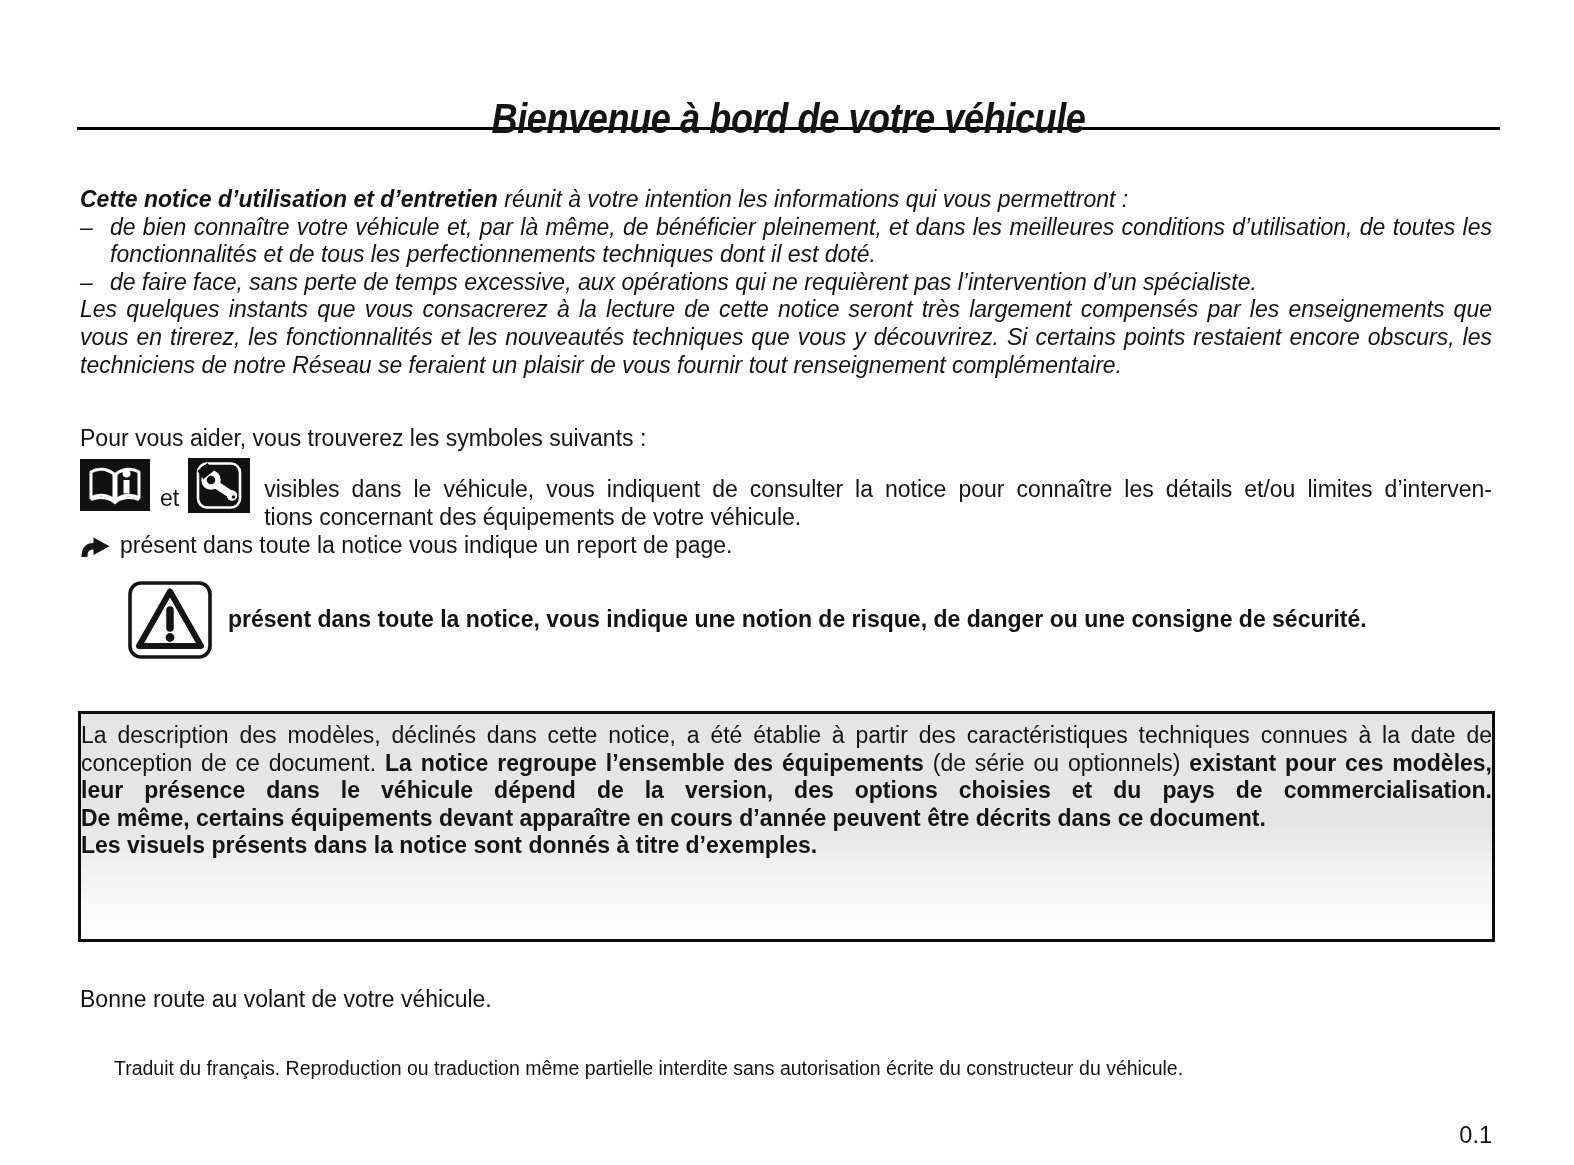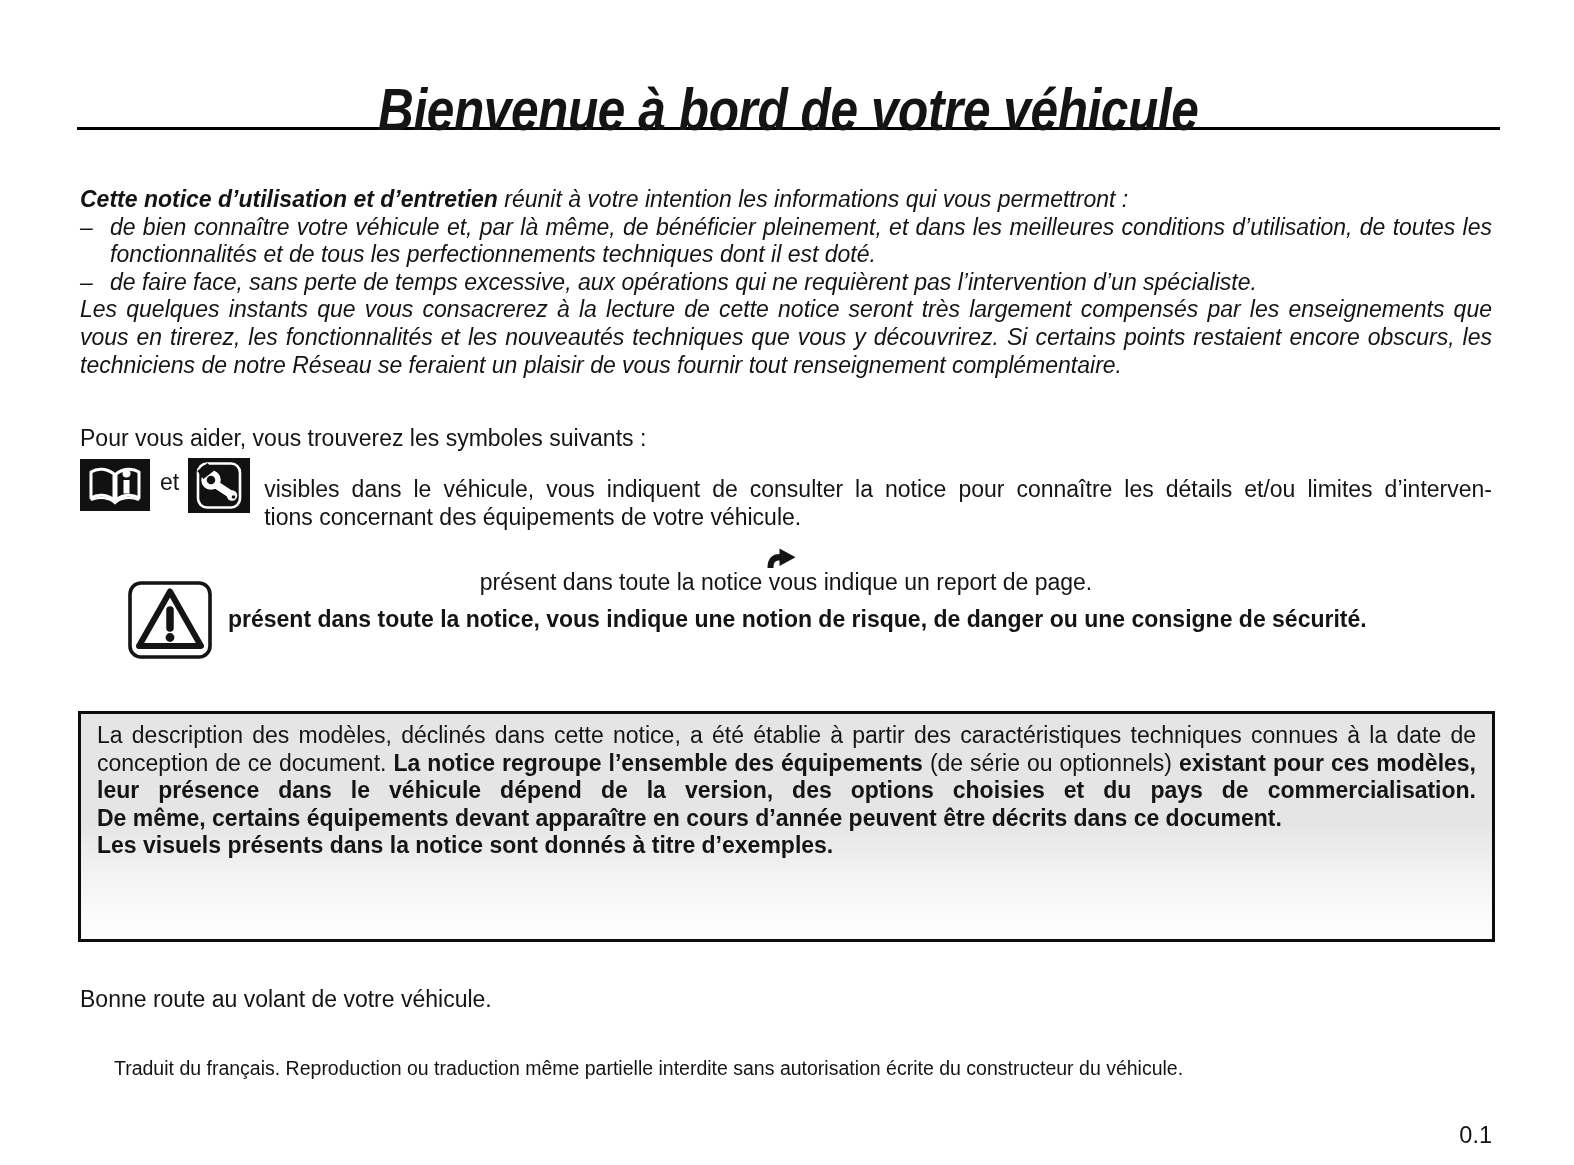--- a/index.html
+++ b/index.html
@@ -6,53 +6,53 @@
   body {
     width:1574px; height:1165px; background:#ffffff; color:#141414;
     font-family:"Liberation Sans", sans-serif;
   }
   .page { position:relative; width:1574px; height:1165px; overflow:hidden; background:#fff; }
 
   
   .title-band { position:absolute; left:77px; width:1423px; top:0; height:127px;
                 border-bottom:3px solid #000; }
   .doc-title { position:absolute; left:0; right:0; bottom:-13px; text-align:center;
-               font-size:59px; font-weight:bold; font-style:italic; line-height:1;
+               font-size:43px; font-weight:bold; font-style:italic; line-height:1;
                white-space:nowrap; }
   .doc-title .squeeze { display:inline-block; transform:scaleX(0.84); transform-origin:center;
                letter-spacing:-0.5px; }
 
   
   .col { position:absolute; left:80px; width:1412px; font-size:23px; line-height:27.6px; }
   .just { text-align:justify; }
   .bold { font-weight:bold; }
 
   .intro { top:186px;font-style:italic; }
   .bullet { padding-left:30px; text-indent:-30px; text-align:justify; }
   .bullet .marker { display:inline-block; width:30px; text-indent:0; }
 
   .symbols-intro { top:425px; }
 
   .symbols-row { top:456px; display:flex; align-items:flex-start; }
   .icon-book { margin-top:3px; flex:none; }
-  .et { margin:13px 9px 0 10px; flex:none; }
+  .et { margin:29px 9px 0 10px; flex:none; }
   .icon-wrench { margin-top:2px; flex:none; }
   .sym-text { flex:1; margin-left:14px; margin-top:20px; }
   .jline { text-align:justify; text-align-last:justify; }
 
-  .arrow-row { top:544px; display:flex; align-items:center;flex-direction:column; }
+  .arrow-row { top:532px; display:flex; align-items:center; }
   .arrow-ic { flex:none; margin-right:9px; margin-top:2px; }
 
   .warning-row { top:581px; display:flex; align-items:center;padding-left:48px; }
   .icon-warning { flex:none; margin-right:16px; }
 
   .notice-box { position:absolute; left:78px; width:1417px; top:711px; height:231px;
                 box-sizing:border-box; border:3px solid #0d0d0d;
                 background:linear-gradient(180deg,#e5e5e5 0%,#e5e5e5 48%,#f3f3f3 72%,#fdfdfd 95%);
-                padding:8px 16px; font-size:23px; line-height:27.6px; }
+                padding:8px 0; font-size:23px; line-height:27.6px; }
   .box-p1 { text-align:justify; text-align-last:justify; }
 
   .farewell { top:969px;margin-top:17px; }
   .legal { position:absolute; left:114px; width:1380px; top:1031px;
            font-size:19.5px; line-height:24px;margin-top:25px; }
   .page-number { position:absolute; right:82px; top:1091px; font-size:23.5px;margin-top:31px; }
 </style>
 </head>
 <body>
 

